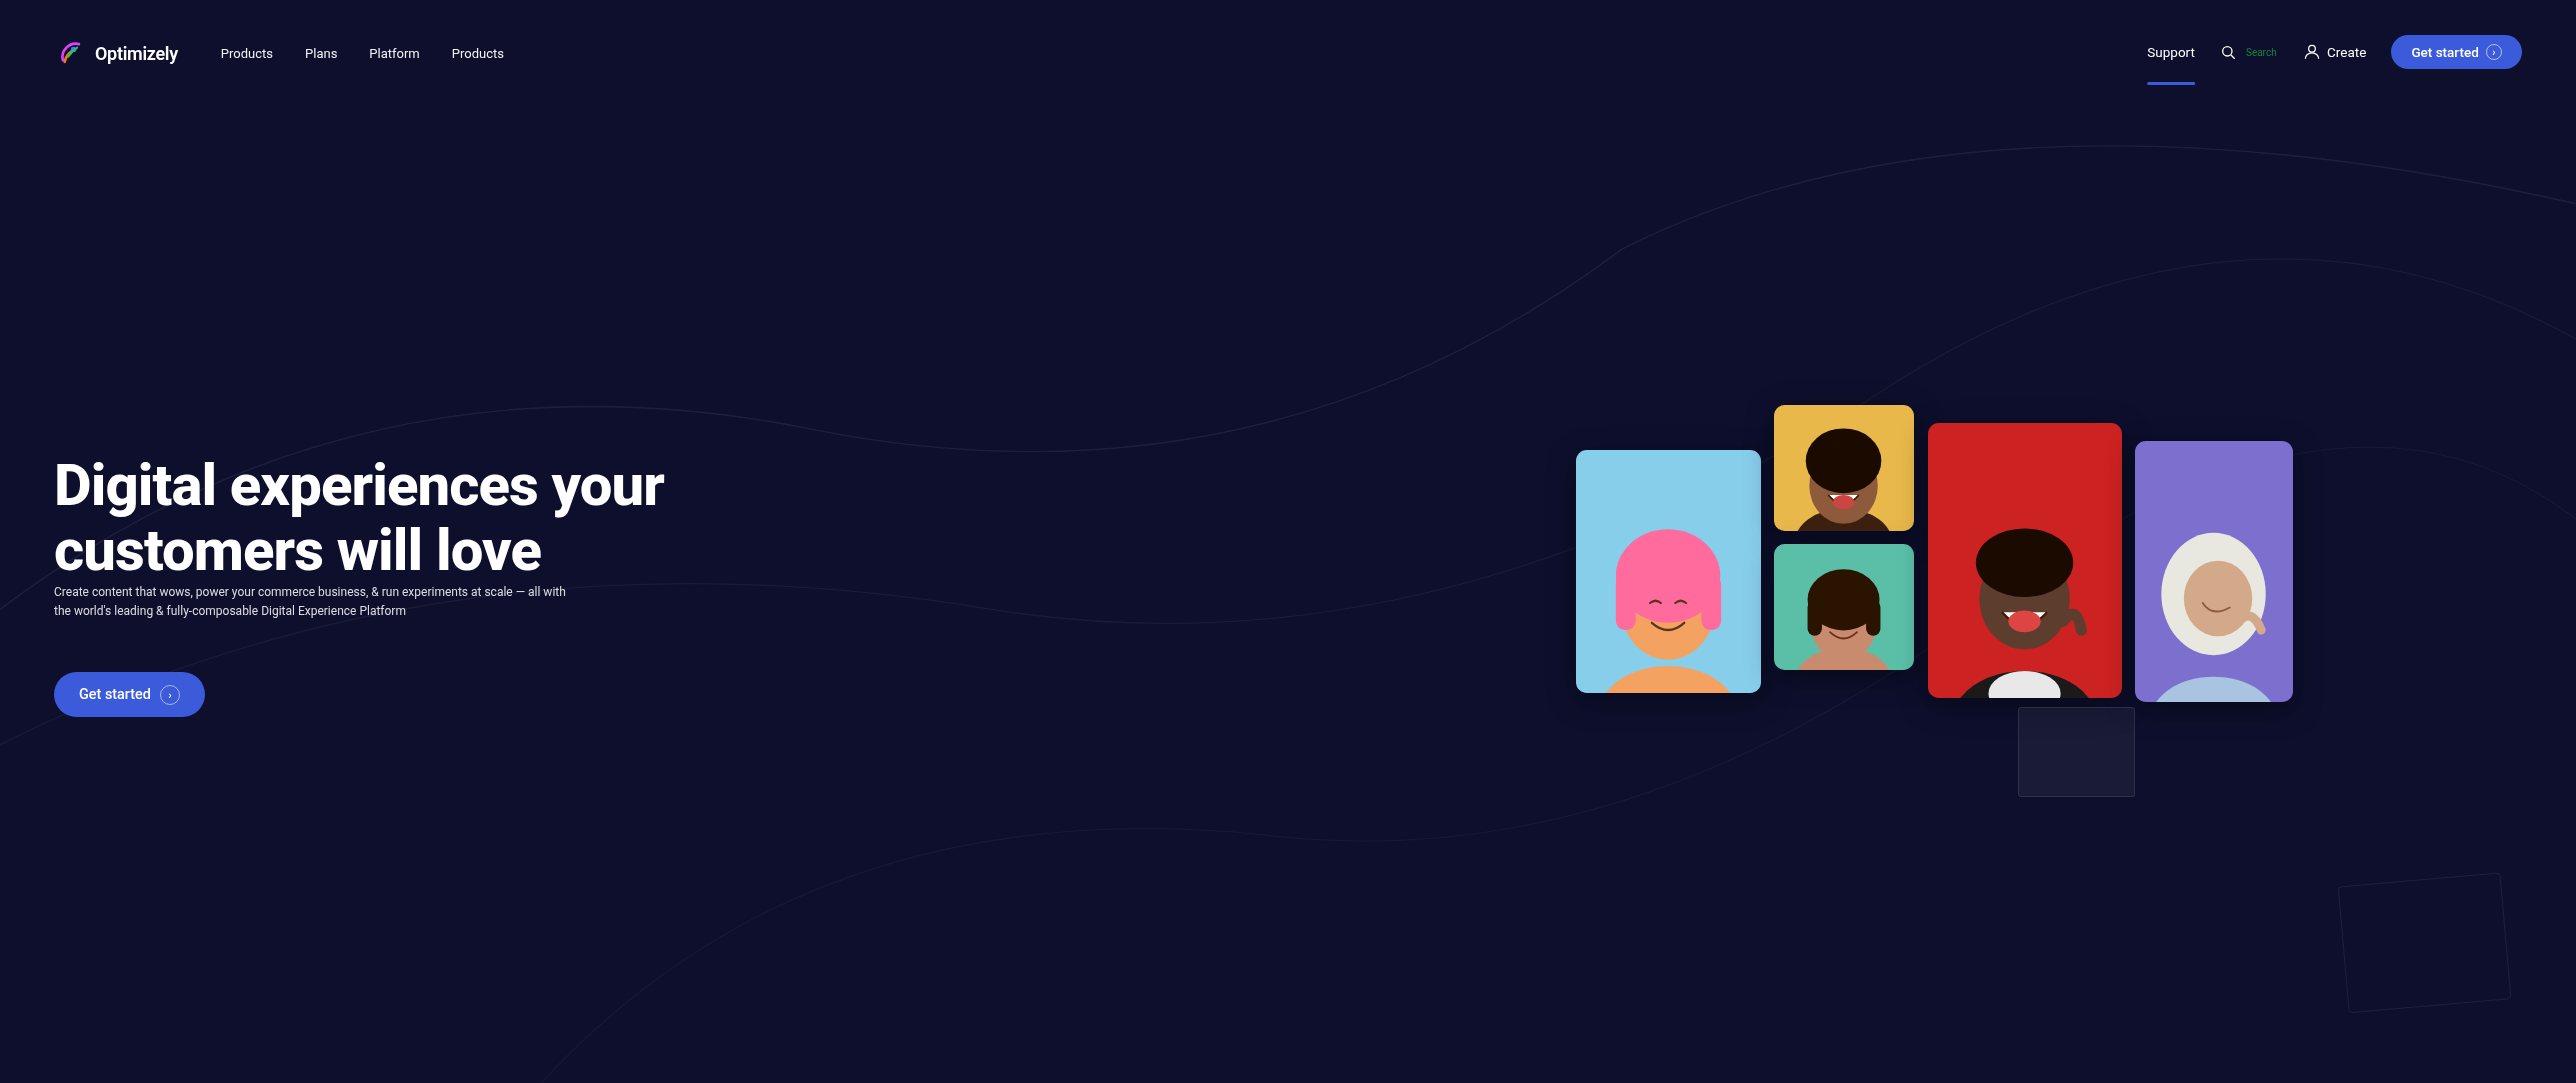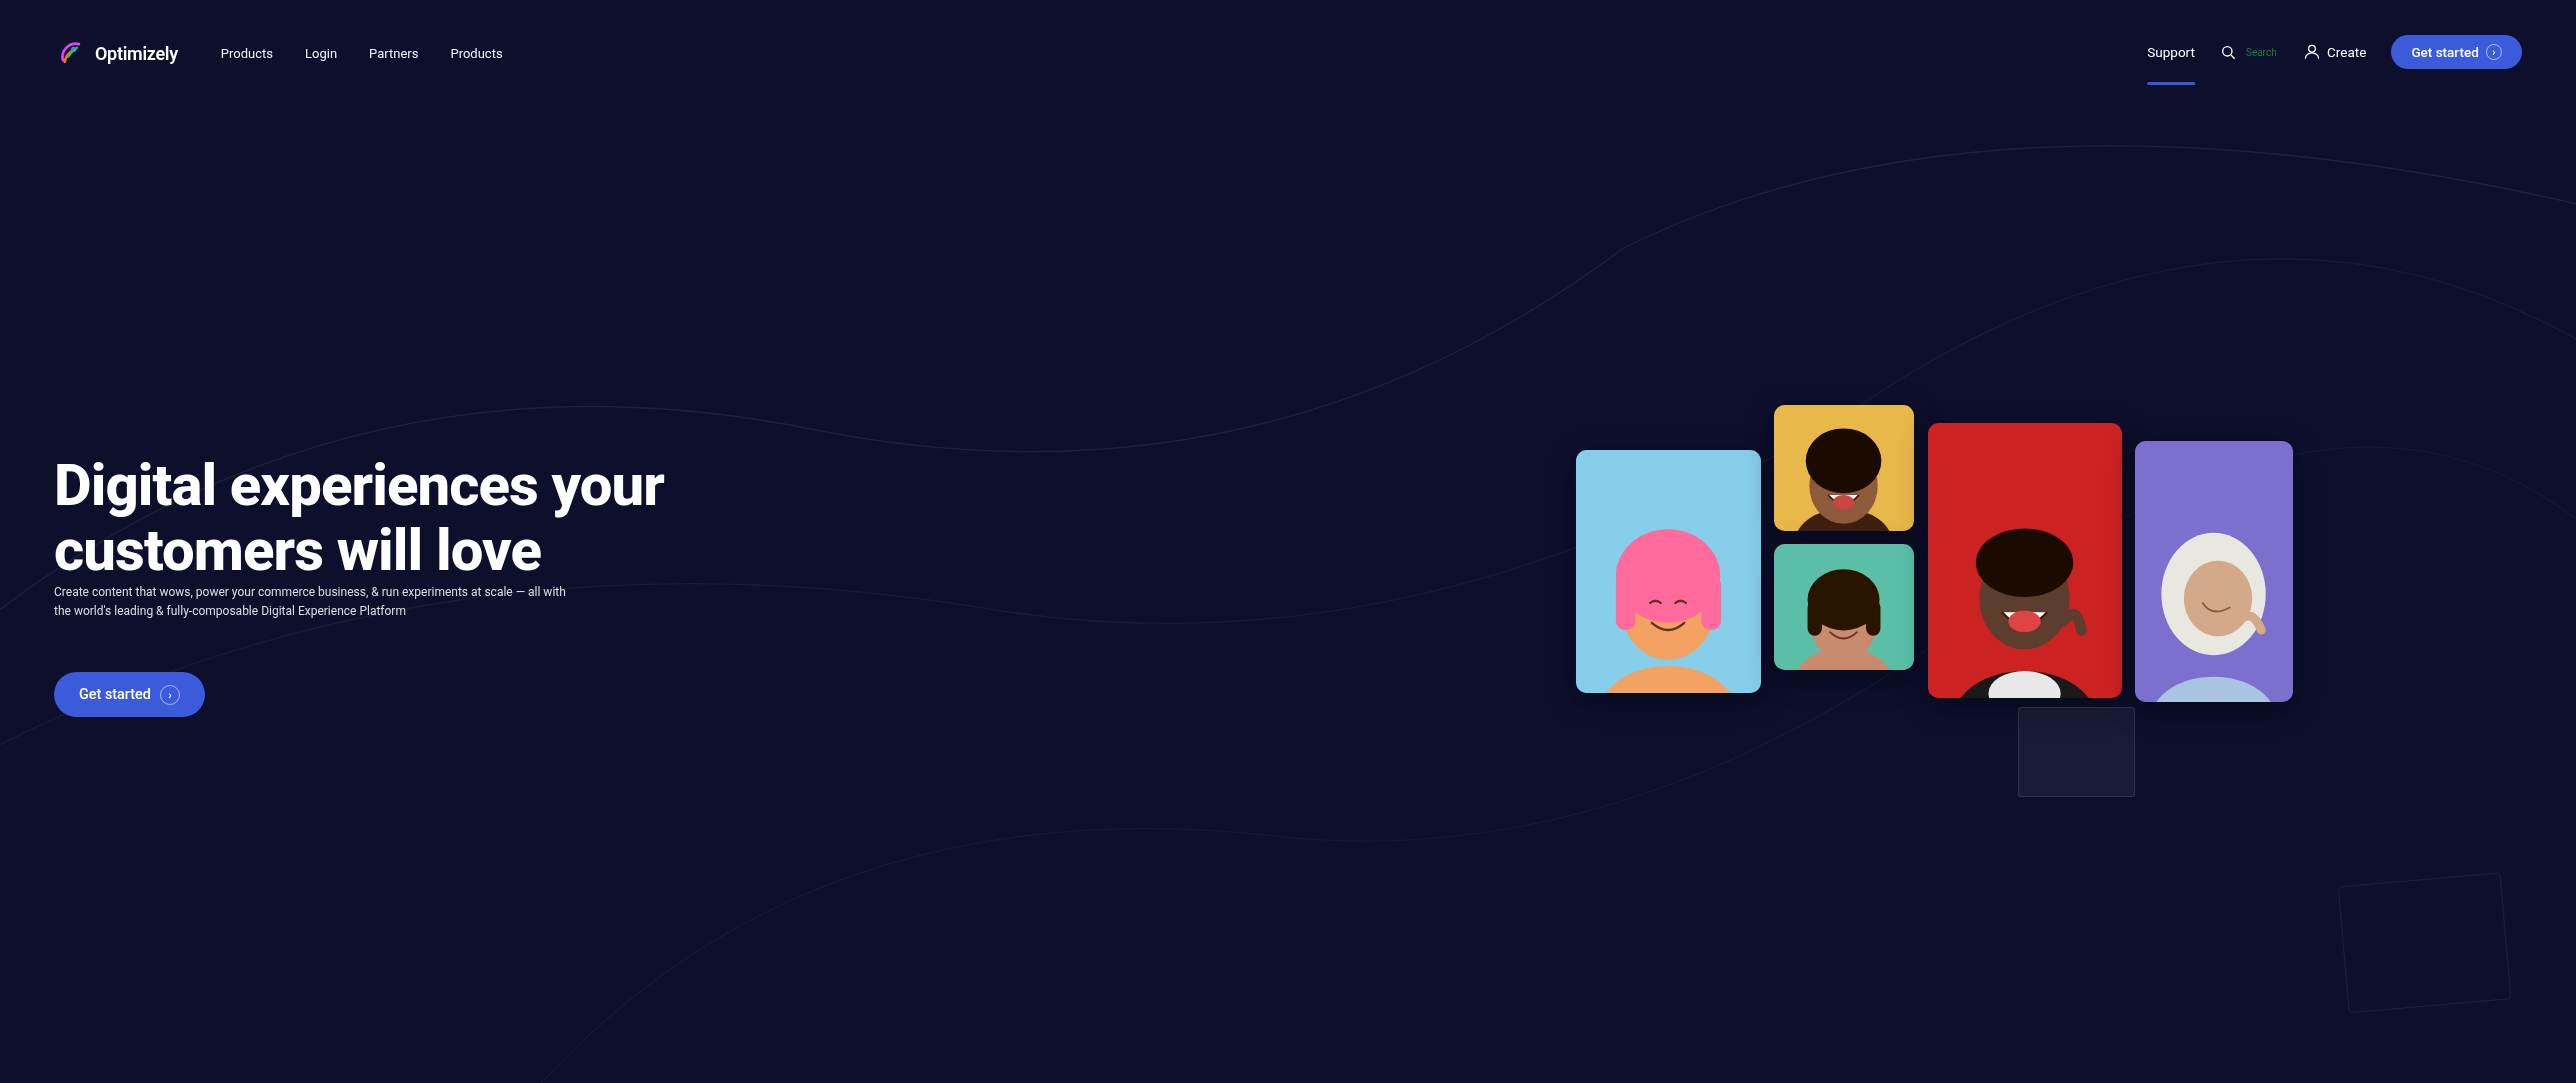--- a/index.html
+++ b/index.html
@@ -331,24 +331,24 @@
         <path d="M16 22 Q20 16 26 12" stroke="#22c55e" stroke-width="2.5" stroke-linecap="round" fill="none"></path>
       </svg>
       <span class="logo-text">Optimizely</span>
     </a>
 
     <ul class="nav-links">
       <li>
         <a href="#">Products</a>
       </li>
       <li>
-        <a href="#">Login</a>
+        <a href="#">Plans</a>
       </li>
       <li>
-        <a href="#">Partners</a>
+        <a href="#">Platform</a>
       </li>
       <li>
         <a href="#">Products</a>
       </li>
     </ul>
   </div>
 
   <div class="nav-right">
     <a href="#" class="nav-support">
       <span>Support</span>

